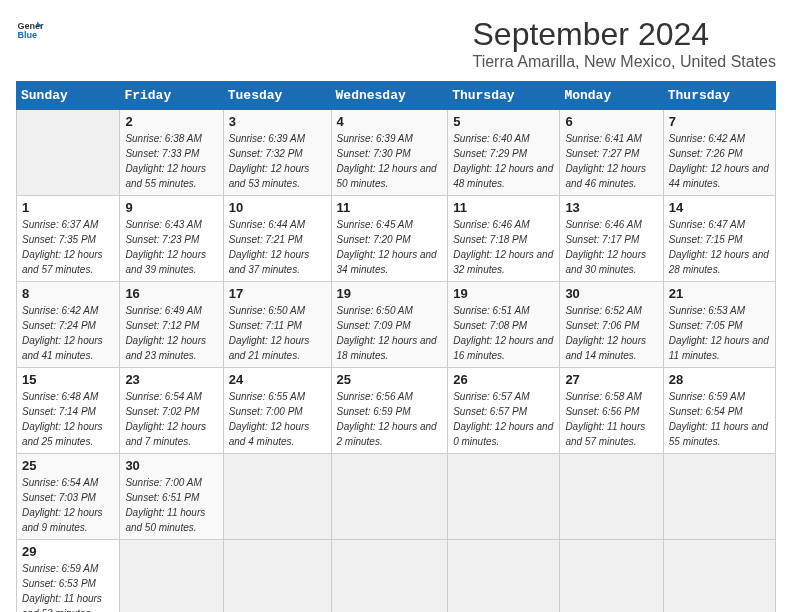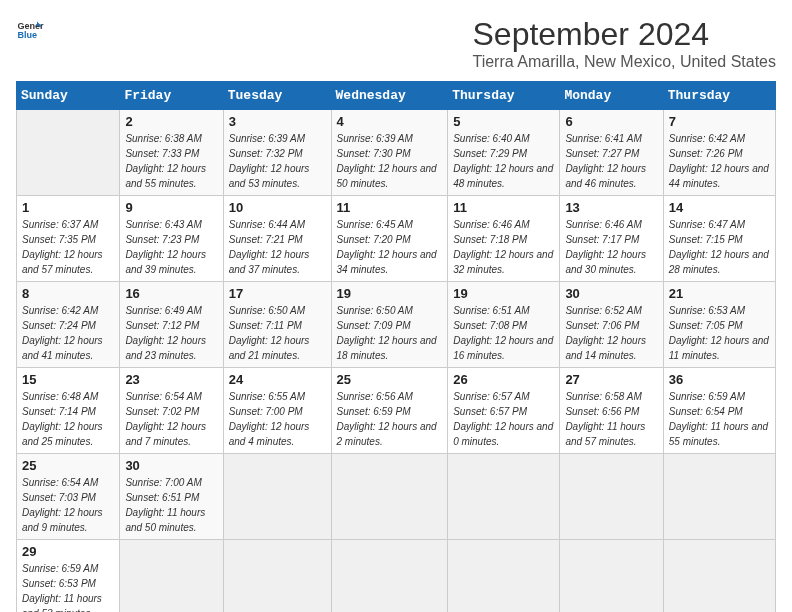--- a/index.html
+++ b/index.html
@@ -217,21 +217,21 @@
         </td>
         <td>
           <span class="day-num">26</span>
           <div class="day-info">Sunrise: 6:57 AM<br>Sunset: 6:57 PM<br>Daylight: 12 hours and 0 minutes.</div>
         </td>
         <td>
           <span class="day-num">27</span>
           <div class="day-info">Sunrise: 6:58 AM<br>Sunset: 6:56 PM<br>Daylight: 11 hours and 57 minutes.</div>
         </td>
         <td>
-          <span class="day-num">36</span>
+          <span class="day-num">28</span>
           <div class="day-info">Sunrise: 6:59 AM<br>Sunset: 6:54 PM<br>Daylight: 11 hours and 55 minutes.</div>
         </td>
       </tr>
       <tr>
         <td>
           <span class="day-num">25</span>
           <div class="day-info">Sunrise: 6:54 AM<br>Sunset: 7:03 PM<br>Daylight: 12 hours and 9 minutes.</div>
         </td>
         <td>
           <span class="day-num">30</span>

